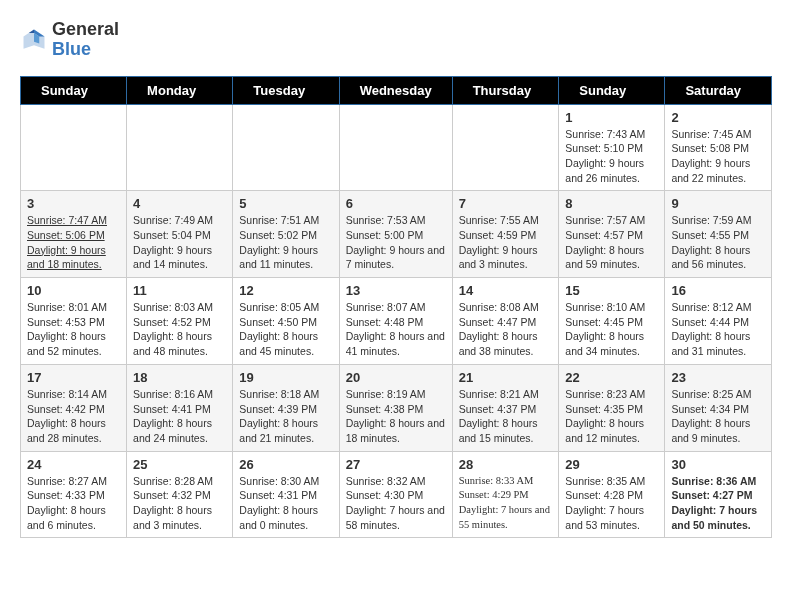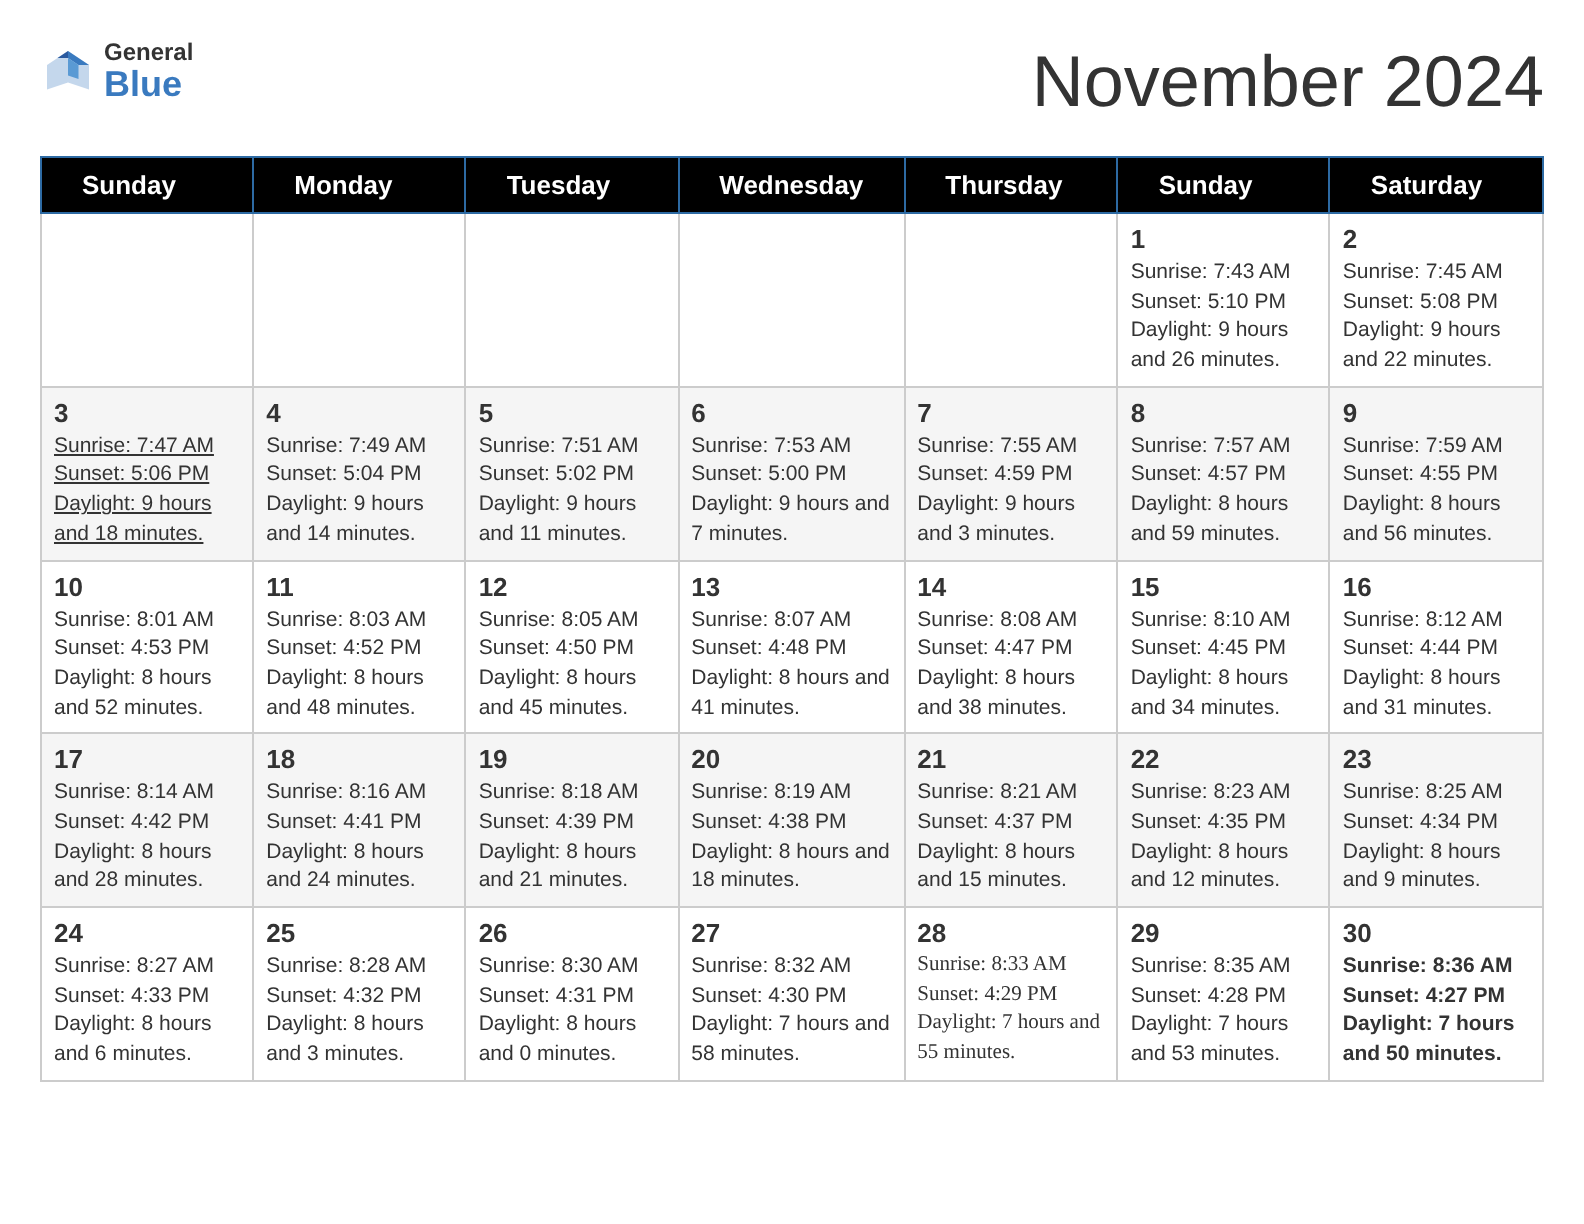--- a/index.html
+++ b/index.html
@@ -20,21 +20,21 @@
       display: flex;
       align-items: center;
       gap: 4px;
     }
     .logo-text {
       display: flex;
       flex-direction: column;
       line-height: 1.1;
     }
     .logo-general {
-      font-size: 12px;
+      font-size: 18px;
       font-weight: bold;
       color: #333;
     }
     .logo-blue {
       font-size: 18px;
       font-weight: bold;
       color: #3a7abf;
     }
     .logo-icon {
       width: 28px;
@@ -102,21 +102,20 @@
       <polygon points="16,4 28,12 22,12 16,8" fill="#3a7abf"></polygon>
       <polygon points="16,8 22,12 22,20 16,18" fill="#5a9ad4"></polygon>
       <polygon points="16,4 10,8 16,8" fill="#2a5a9f"></polygon>
     </svg>
     <div class="logo-text">
       <span class="logo-general">General</span>
       <span class="logo-blue">Blue</span>
     </div>
   </div>
   <div class="title-block">
-    <div class="month-title">November 2024</div>
   </div>
 </div>
 
 <table class="calendar">
   <thead>
     <tr>
     <th>Sunday</th>
         <th>Monday</th>
         <th>Tuesday</th>
         <th>Wednesday</th>

